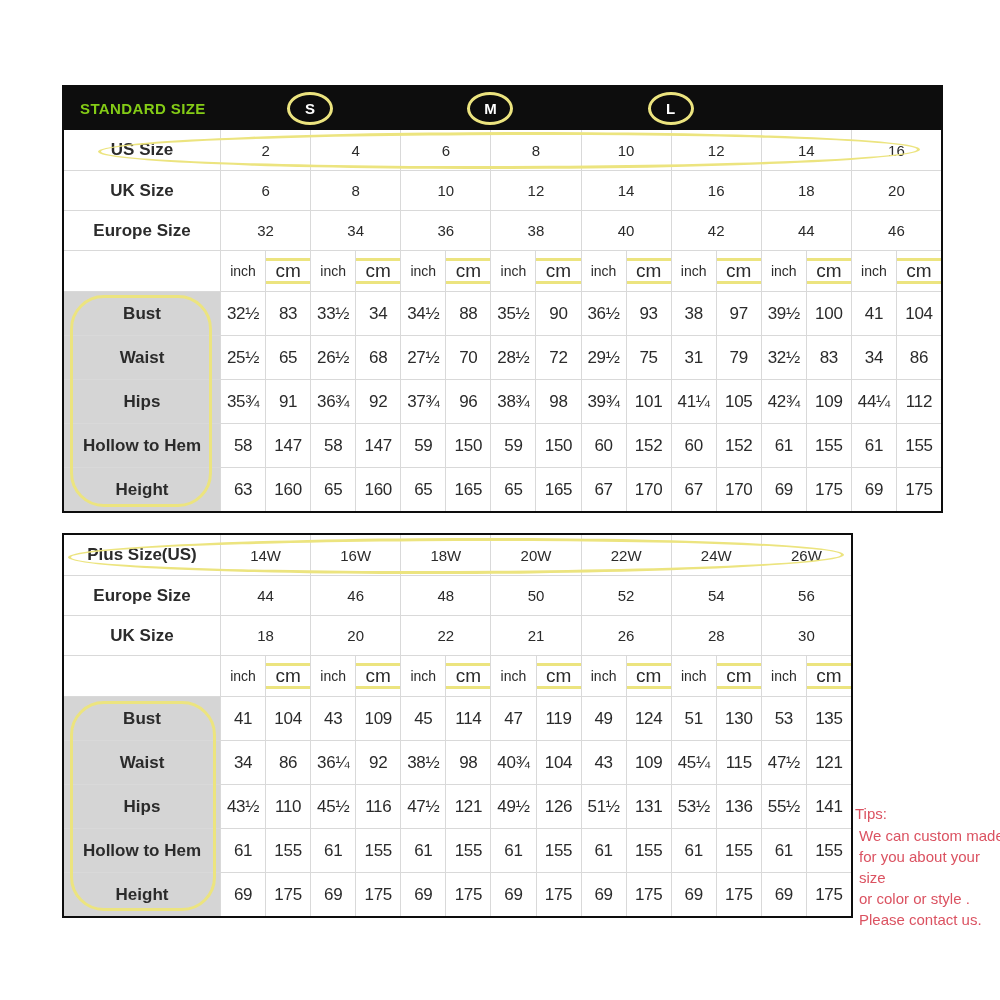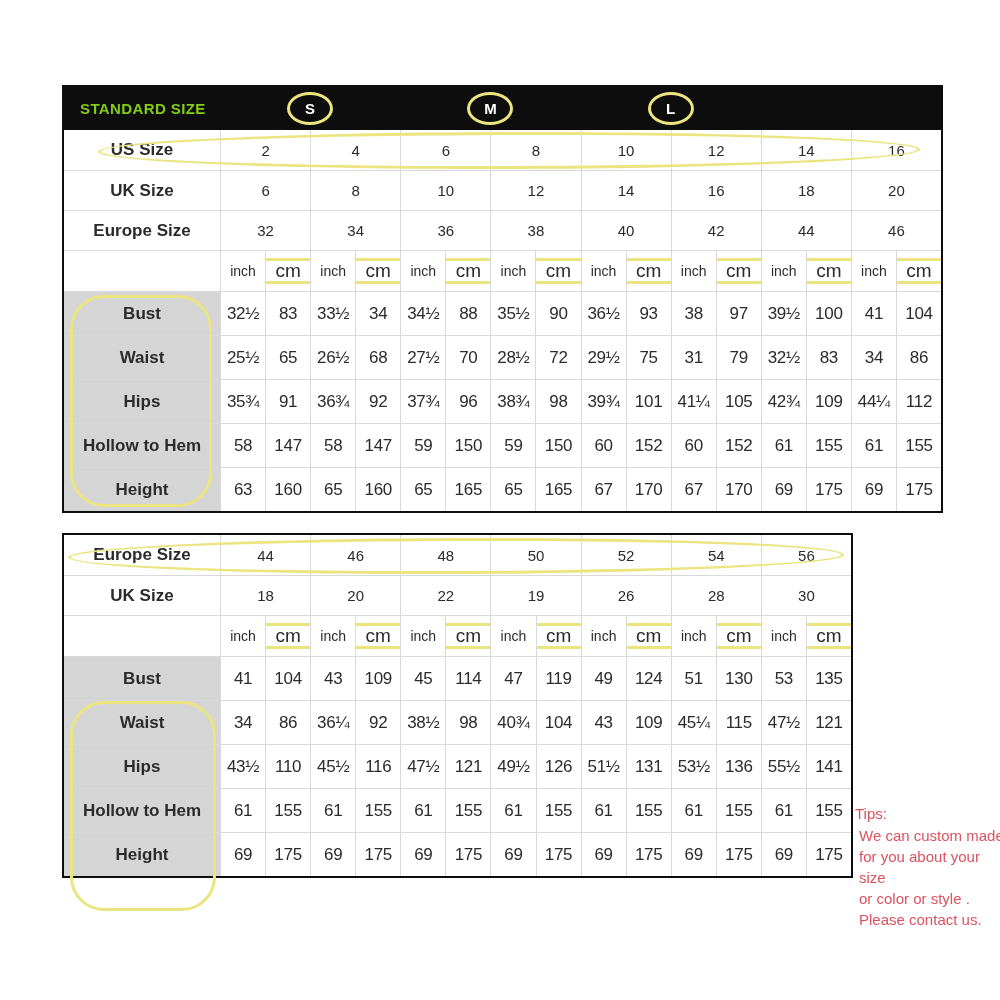--- a/index.html
+++ b/index.html
@@ -243,35 +243,45 @@
           <div class="num">175</div>
         </div>
       </div>
     <div class="annot oval us-oval"></div>
     <div class="annot rect std-label-rect"></div>
   </section>
 
   <section class="table plus">
     <div class="rows" id="plus-rows">
         <div class="row size-row">
+          <div class="lab">Plus Size(US)</div>
+          <div class="val">14W</div>
+          <div class="val">16W</div>
+          <div class="val">18W</div>
+          <div class="val">20W</div>
+          <div class="val">22W</div>
+          <div class="val">24W</div>
+          <div class="val">26W</div>
+        </div>
+        <div class="row size-row">
           <div class="lab">Europe Size</div>
           <div class="val">44</div>
           <div class="val">46</div>
           <div class="val">48</div>
           <div class="val">50</div>
           <div class="val">52</div>
           <div class="val">54</div>
           <div class="val">56</div>
         </div>
         <div class="row size-row">
           <div class="lab">UK Size</div>
           <div class="val">18</div>
           <div class="val">20</div>
           <div class="val">22</div>
-          <div class="val">19</div>
+          <div class="val">21</div>
           <div class="val">26</div>
           <div class="val">28</div>
           <div class="val">30</div>
         </div>
         <div class="row unit-row">
           <div class="lab"></div>
           <div class="val">inch</div>
           <div class="val">
             <span class="cmbox">cm</span>
           </div>

